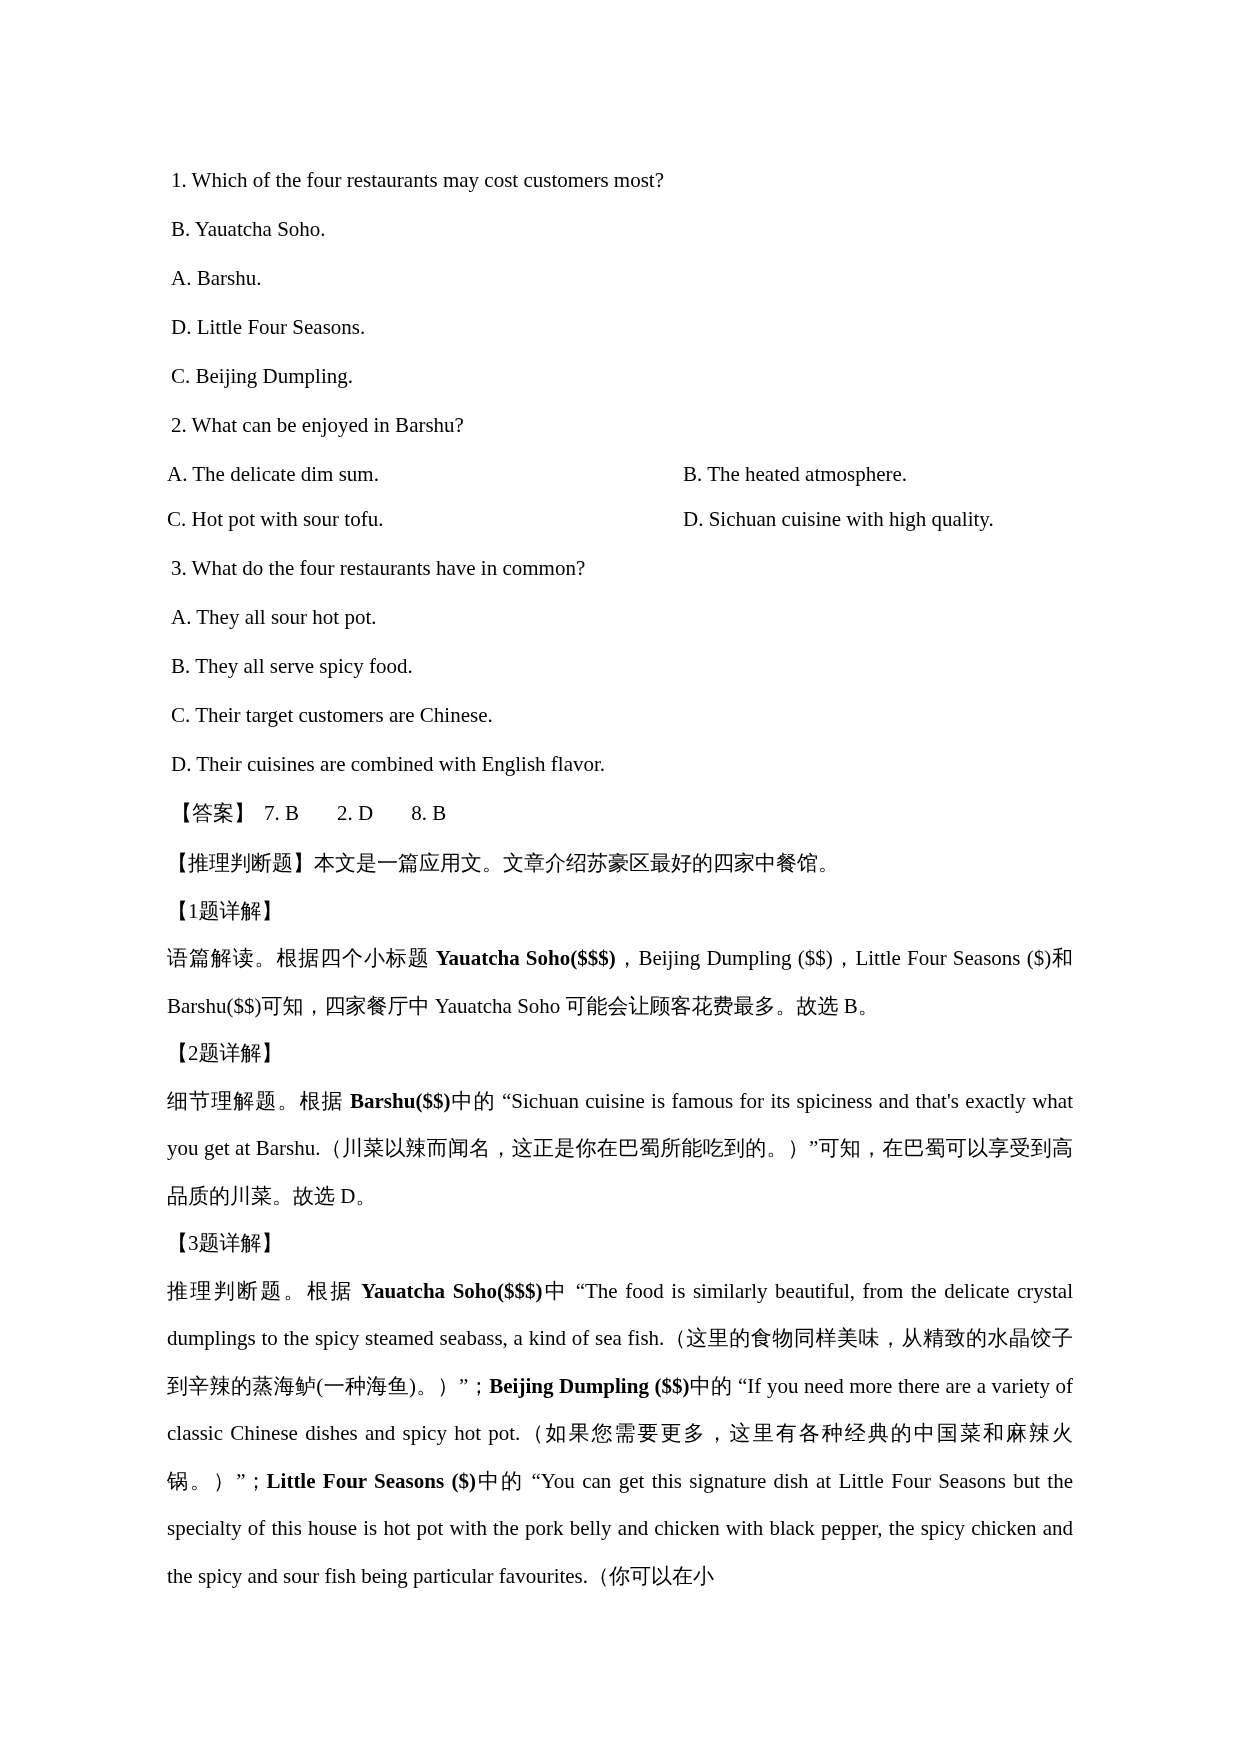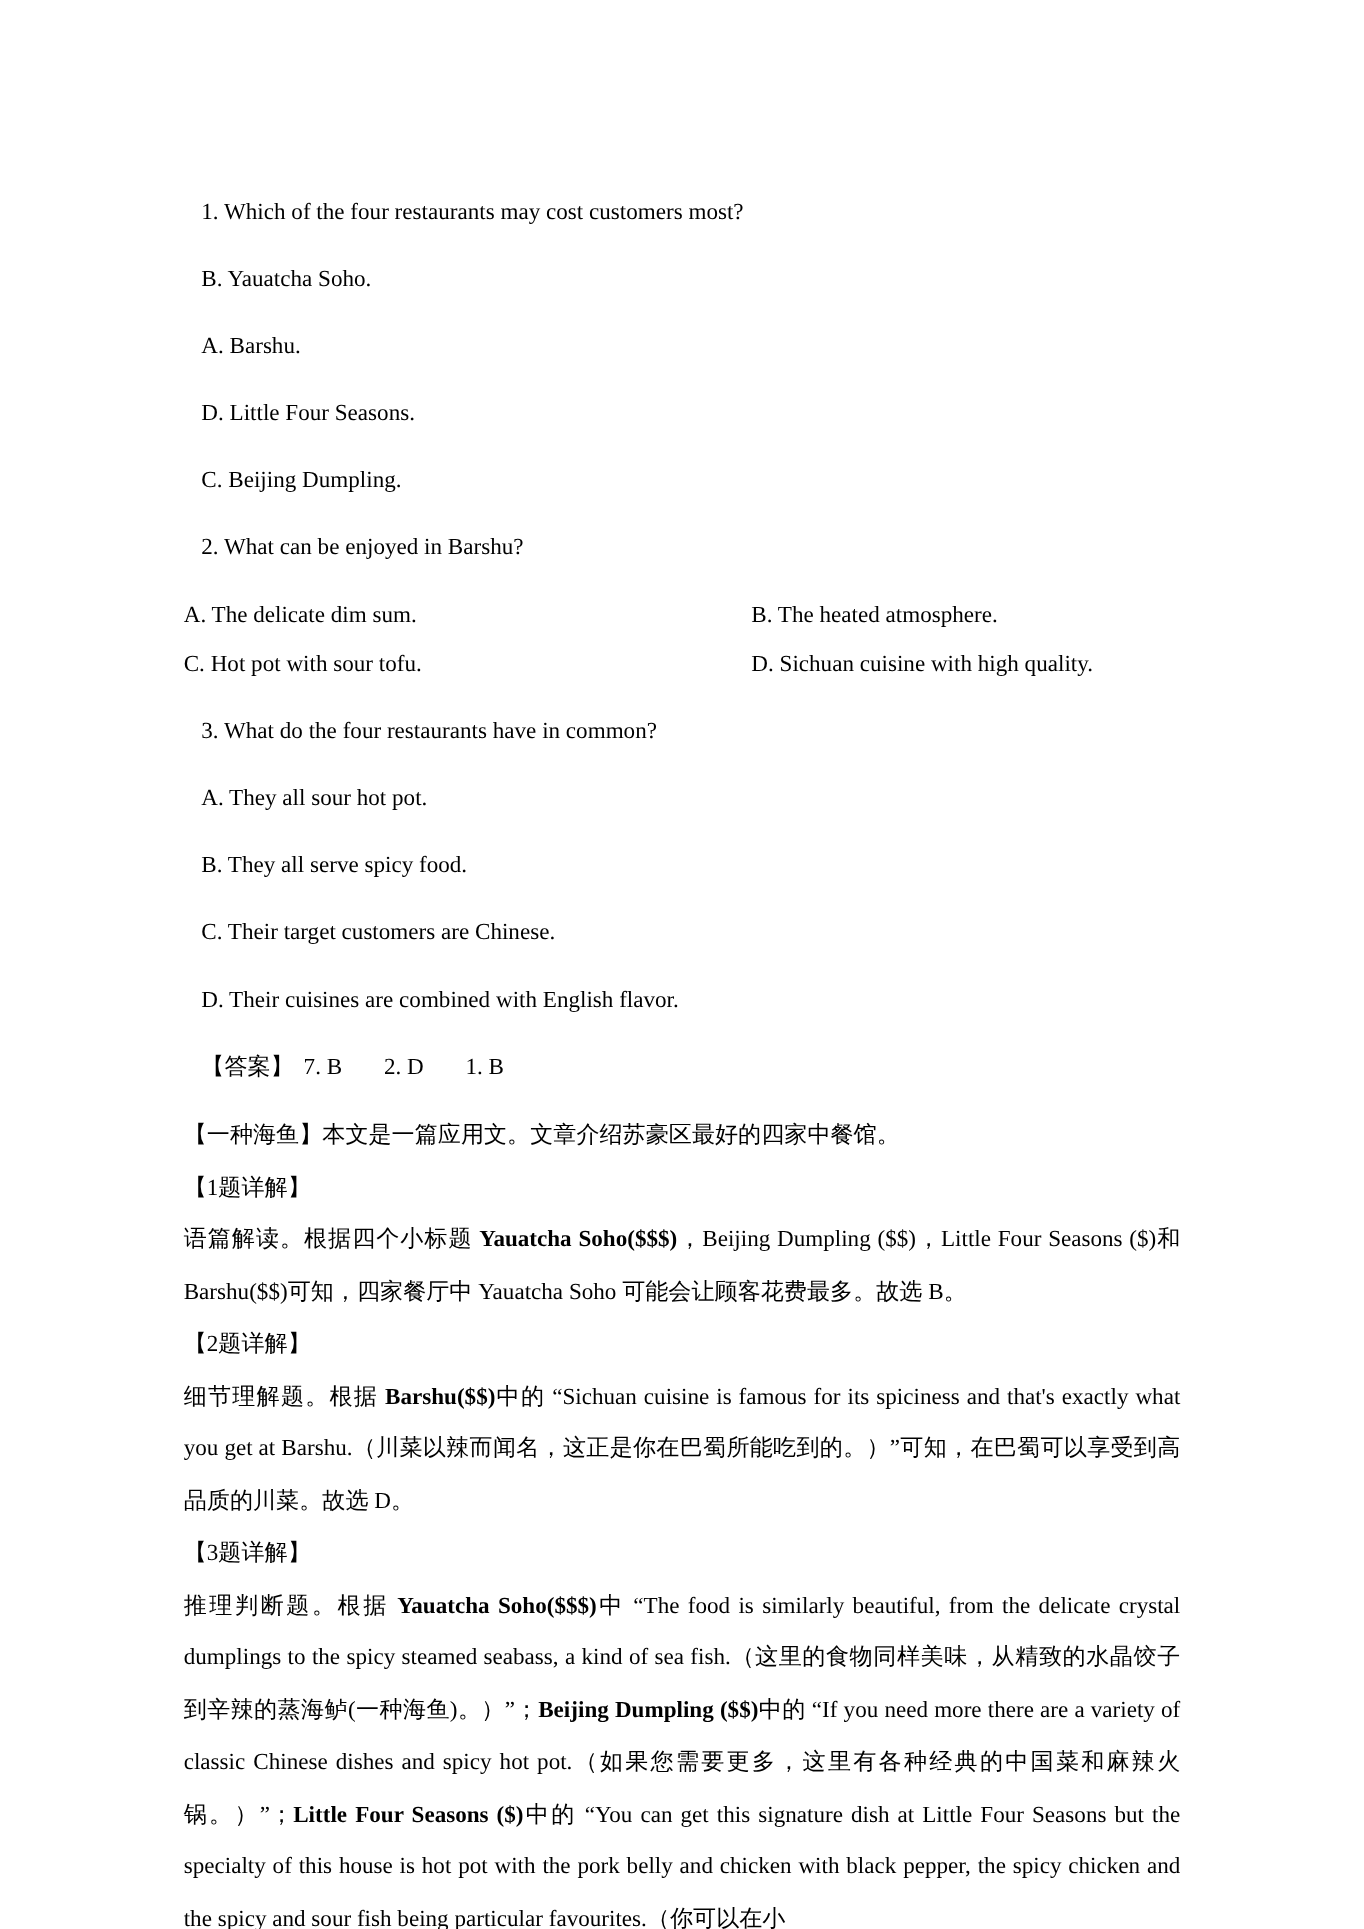--- a/index.html
+++ b/index.html
@@ -12,21 +12,21 @@
     font-family: "Liberation Serif", "DejaVu Serif", serif;
     font-size: 21px;
     overflow: hidden;
   }
   .content {
     position: absolute;
     left: 167px;
     top: 154px;
     width: 906px;
   }
-  .questions p { margin: 16px; line-height: 45px; }
+  .questions p { margin: 4px; line-height: 45px; }
   .opt-row { display: flex; line-height: 45px; }
   .cell-left { flex: 0 0 516px; }
   .answers-line .ans { display: inline-block; }
   .answers-line .ans.first { margin-left: 9px; }
   .answers-line .ans.gap { margin-left: 38px; }
   .expl p { margin: 0; line-height: 47.5px; }
   .para { text-align: justify; }
   .seg-bold { font-weight: bold; }
 </style>
 </head>
@@ -52,27 +52,27 @@
         <span>D. Sichuan cuisine with high quality.</span>
       </div>
 
       <p>3. What do the four restaurants have in common?</p>
       <p>A. They all sour hot pot.</p>
       <p>B. They all serve spicy food.</p>
       <p>C. Their target customers are Chinese.</p>
       <p>D. Their cuisines are combined with English flavor.</p>
 
       <p class="answers-line">
-        <span>【答案】</span><span class="ans first">7. B</span><span class="ans gap">2. D</span><span class="ans gap">1. B</span>
+        <span>【答案】</span><span class="ans first">7. B</span><span class="ans gap">2. D</span><span class="ans gap">8. B</span>
       </p>
     </section>
 
     <section class="expl">
       <p>
-        <span>【一种海鱼】</span><span>本文是一篇应用文。文章介绍苏豪区最好的四家中餐馆。</span>
+        <span>【推理判断题】</span><span>本文是一篇应用文。文章介绍苏豪区最好的四家中餐馆。</span>
       </p>
 
       <p>【1题详解】</p>
       <p class="para"><span>语篇解读。根据四个小标题 </span><span class="seg-bold">Yauatcha Soho($$$)</span><span>，Beijing Dumpling ($$)，Little Four Seasons ($)和 Barshu($$)可知，四家餐厅中 Yauatcha Soho 可能会让顾客花费最多。故选 B。</span></p>
 
       <p>【2题详解】</p>
       <p class="para"><span>细节理解题。根据 </span><span class="seg-bold">Barshu($$)</span><span>中的 “Sichuan cuisine is famous for its spiciness and that's exactly what you get at Barshu.（川菜以辣而闻名，这正是你在巴蜀所能吃到的。）”可知，在巴蜀可以享受到高品质的川菜。故选 D。</span></p>
 
       <p>【3题详解】</p>
       <p class="para"><span>推理判断题。根据 </span><span class="seg-bold">Yauatcha Soho($$$)</span><span>中 “The food is similarly beautiful, from the delicate crystal dumplings to the spicy steamed seabass, a kind of sea fish.（这里的食物同样美味，从精致的水晶饺子到辛辣的蒸海鲈(一种海鱼)。）”；</span><span class="seg-bold">Beijing Dumpling ($$)</span><span>中的 “If you need more there are a variety of classic Chinese dishes and spicy hot pot.（如果您需要更多，这里有各种经典的中国菜和麻辣火锅。）”；</span><span class="seg-bold">Little Four Seasons ($)</span><span>中的 “You can get this signature dish at Little Four Seasons but the specialty of this house is hot pot with the pork belly and chicken with black pepper, the spicy chicken and the spicy and sour fish being particular favourites.（你可以在小</span></p>

